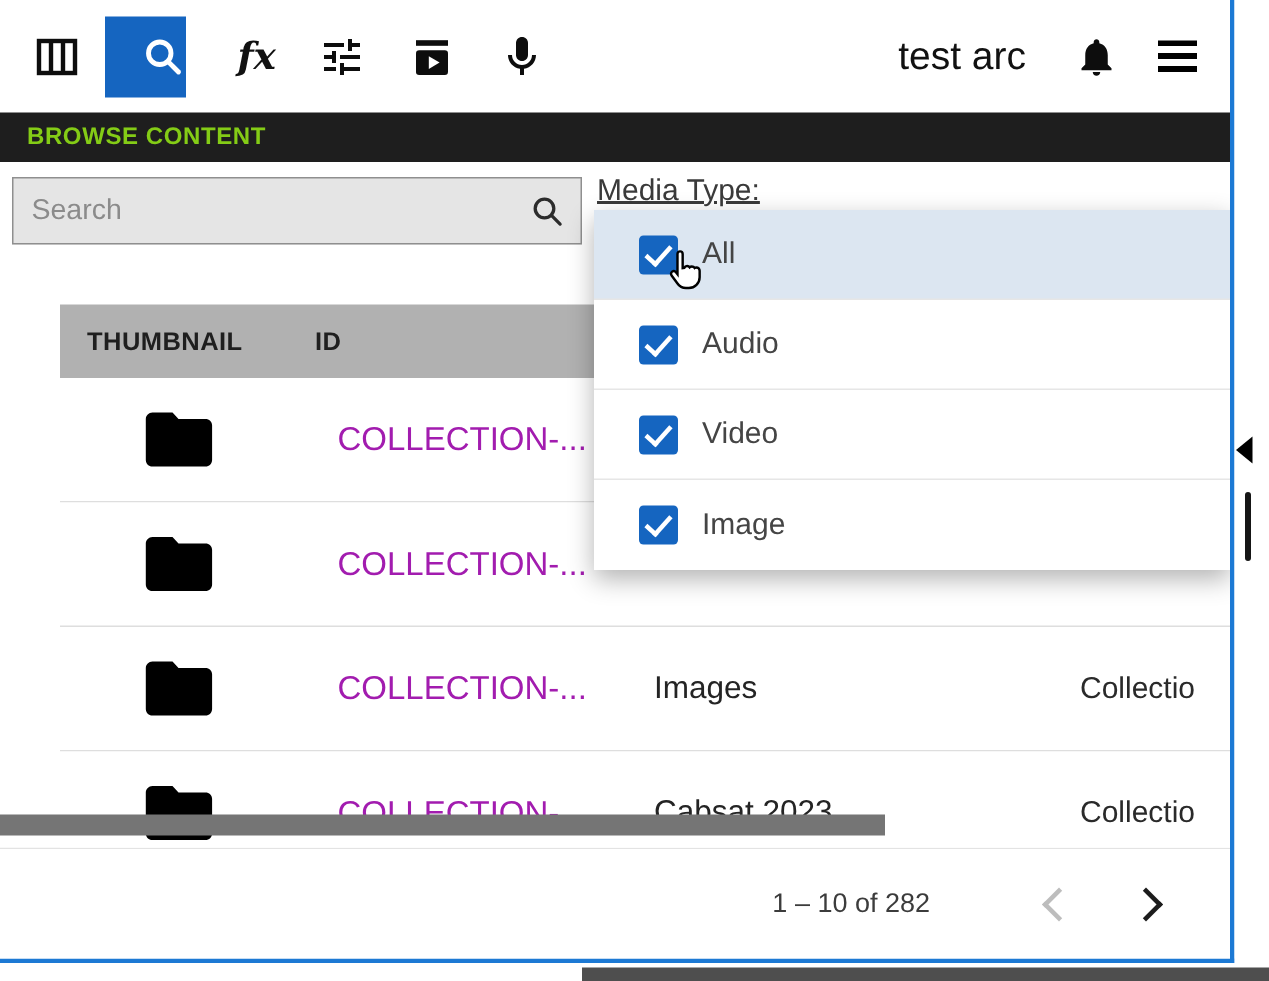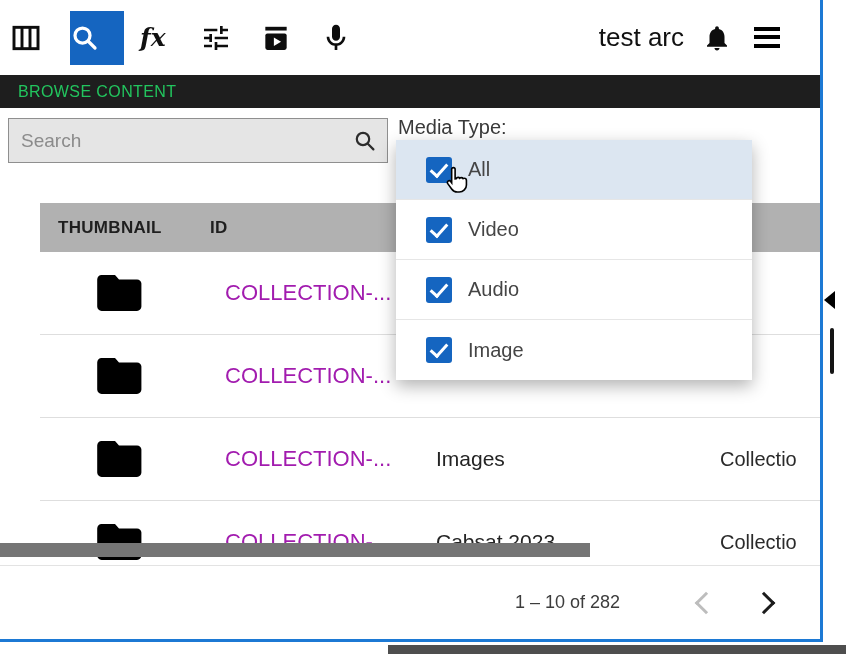--- a/index.html
+++ b/index.html
@@ -11,63 +11,63 @@
   
   .app{
     position:absolute;left:0;top:0;width:823px;height:642px;
     box-sizing:border-box;background:#fff;
     border-right:3px solid #1c79d4;border-bottom:3px solid #1c79d4;
   }
   
   .toolbar{height:75px;display:flex;align-items:center;justify-content:space-between;
     padding:0 22px 0 10px;box-sizing:border-box;background:#fff;}
   .tool-left{display:flex;align-items:center;gap:16px;}
-  .tool-btn{width:44px;height:44px;display:flex;align-items:center;justify-content:flex-start;
+  .tool-btn{width:44px;height:44px;display:flex;align-items:center;justify-content:flex-end;
     background:none;border:none;padding:0;cursor:pointer;}
   .tool-btn svg{width:32px;height:32px;display:block;}
   .tool-btn.active{width:54px;height:54px;background:#1565c0;}
   .tool-btn.active svg{width:30px;height:30px;}
   .fx-text{font-family:"DejaVu Serif",serif;font-style:italic;font-weight:bold;
     font-size:25px;color:#111;line-height:1;}
   .tool-right{display:flex;align-items:center;gap:8px;}
   .app-title{font-size:26px;color:#111;margin-right:10px;white-space:nowrap;}
   .menu-bars{width:26px;height:21px;
     background:linear-gradient(#000 0 4px,transparent 4px 8.5px,#000 8.5px 12.5px,transparent 12.5px 17px,#000 17px 21px);}
   
-  .browse-bar{height:33px;background:#1e1e1e;color:#22c55e;display:flex;align-items:center;
-    padding-left:18px;font-weight:normal;font-size:16px;letter-spacing:.4px;}
+  .browse-bar{height:33px;background:#1e1e1e;color:#84cc16;display:flex;align-items:center;
+    padding-left:18px;font-weight:bold;font-size:16px;letter-spacing:.4px;}
   
   .content{position:relative;height:457px;overflow:hidden;background:#fff;}
   .search-box{position:absolute;left:8px;top:10px;width:380px;height:45px;
     border:1px solid #8f8f8f;box-sizing:border-box;display:flex;align-items:center;background:#e5e5e5;z-index:2;}
   .search-box input{flex:1;min-width:0;border:none;outline:none;font-size:19px;
     padding:0 0 0 12px;color:#333;font-family:inherit;background:transparent;}
   .search-box input::placeholder{color:#8b8b8b;}
   .search-glyph{width:24px;height:24px;margin-right:10px;flex:0 0 auto;}
-  .media-type-label{position:absolute;left:398px;top:8px;font-size:20px;color:#3a3a3a;z-index:1;}
+  .media-type-label{position:absolute;left:398px;top:8px;font-size:20px;color:#3a3a3a;z-index:1;text-decoration:underline;}
   
   .table{position:absolute;left:0;top:95px;width:818px;z-index:1;margin-left:40px;}
   .thead{display:flex;height:49px;background:#b1b1b1;align-items:center;
     font-weight:bold;font-size:17px;color:#1f1f1f;letter-spacing:.3px;}
   .th-thumb{width:160px;padding-left:18px;box-sizing:border-box;}
   .th-id{flex:1;padding-left:10px;}
   .trow{display:flex;height:83px;align-items:center;border-bottom:1px solid #dedede;
     box-sizing:border-box;background:#fff;}
   .cell-thumb{width:160px;display:flex;justify-content:center;flex:0 0 auto;}
   .cell-thumb svg{width:48px;height:40px;}
   .cell-id{width:236px;box-sizing:border-box;padding-left:25px;font-size:22px;color:#a21caf;
     white-space:nowrap;overflow:hidden;flex:0 0 auto;}
   .cell-title{width:284px;font-size:21px;color:#242424;white-space:nowrap;overflow:hidden;flex:0 0 auto;}
   .cell-type{width:108px;font-size:20px;color:#2a2a2a;white-space:nowrap;overflow:hidden;flex:0 0 auto;}
   .cell-actions{width:30px;display:flex;justify-content:center;flex:0 0 auto;cursor:pointer;}
   .cell-actions svg{width:6px;height:26px;}
   
   .h-scrollbar{position:absolute;left:0;top:435px;width:590px;height:14px;background:#757575;z-index:6;}
   
-  .dropdown{position:absolute;left:396px;top:32px;width:356px;background:#0ea5e9;
+  .dropdown{position:absolute;left:396px;top:32px;width:424px;background:#0ea5e9;
     box-shadow:0 6px 16px rgba(0,0,0,.3);z-index:10;}
   .dd-item{height:60px;display:flex;align-items:center;padding-left:30px;
     border-bottom:1px solid #e6e6e6;box-sizing:border-box;background:#fff;cursor:pointer;}
   .dd-item:last-child{border-bottom:none;}
   .dd-item.highlighted{background:#dce6f1;}
   .checkbox{width:26px;height:26px;background:#1565c0;border-radius:3px;position:relative;flex:0 0 auto;}
   .checkbox::after{content:"";position:absolute;left:8px;top:3px;width:7px;height:14px;
     border-right:3px solid #fff;border-bottom:3px solid #fff;transform:rotate(42deg);}
   .dd-label{margin-left:16px;font-size:20px;color:#454545;}
   .cursor-hand{position:absolute;left:443px;top:55px;z-index:12;width:30px;height:38px;pointer-events:none;}
@@ -238,25 +238,25 @@
 
     <div class="h-scrollbar"></div>
 
     <div class="dropdown">
       <div class="dd-item highlighted">
         <span class="checkbox"></span>
         <span class="dd-label">All</span>
       </div>
       <div class="dd-item">
         <span class="checkbox"></span>
+        <span class="dd-label">Audio</span>
+      </div>
+      <div class="dd-item">
+        <span class="checkbox"></span>
         <span class="dd-label">Video</span>
-      </div>
-      <div class="dd-item">
-        <span class="checkbox"></span>
-        <span class="dd-label">Audio</span>
       </div>
       <div class="dd-item">
         <span class="checkbox"></span>
         <span class="dd-label">Image</span>
       </div>
     </div>
 
     <svg class="cursor-hand" viewBox="0 0 26 30">
       <path fill="#ffffff" stroke="#000000" stroke-width="1.4" d="M9 2.5c.9 0 1.5.7 1.5 1.5v8.2l.9-.1c.3-.7 1-1.1 1.7-1.1.6 0 1.1.3 1.4.7.3-.3.8-.5 1.3-.5.7 0 1.3.4 1.6.9.3-.2.6-.3 1-.3 1.1 0 1.9.9 1.9 1.9v3.8c0 3.4-2.8 6.2-6.2 6.2h-1.7c-2 0-3.8-1-4.9-2.6l-3.4-4.7c-.5-.7-.4-1.7.3-2.2.7-.5 1.6-.4 2.1.2l1 1.3V4c0-.8.6-1.5 1.5-1.5z"></path>
     </svg>

